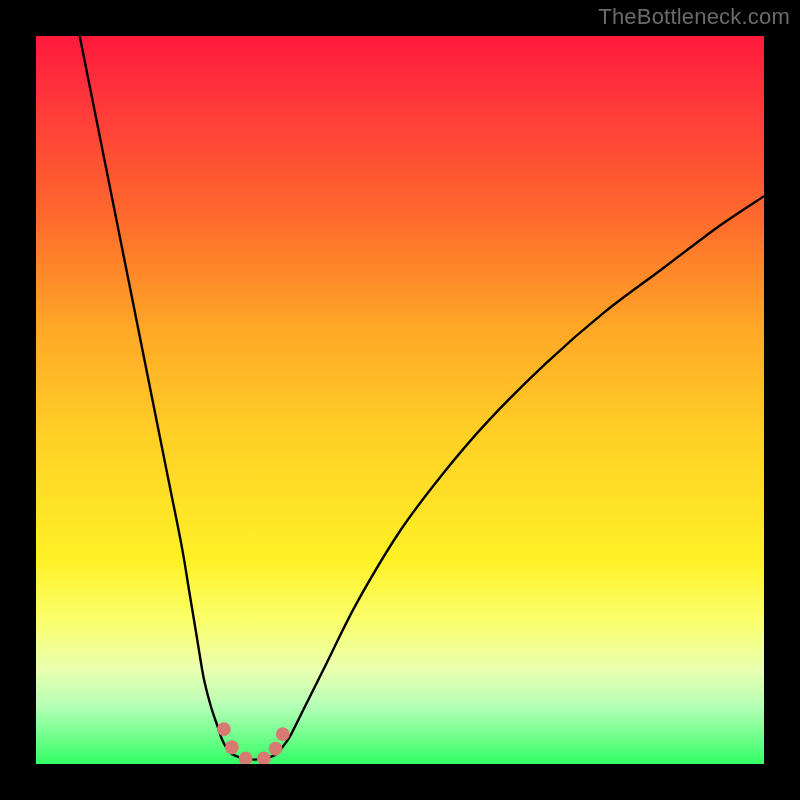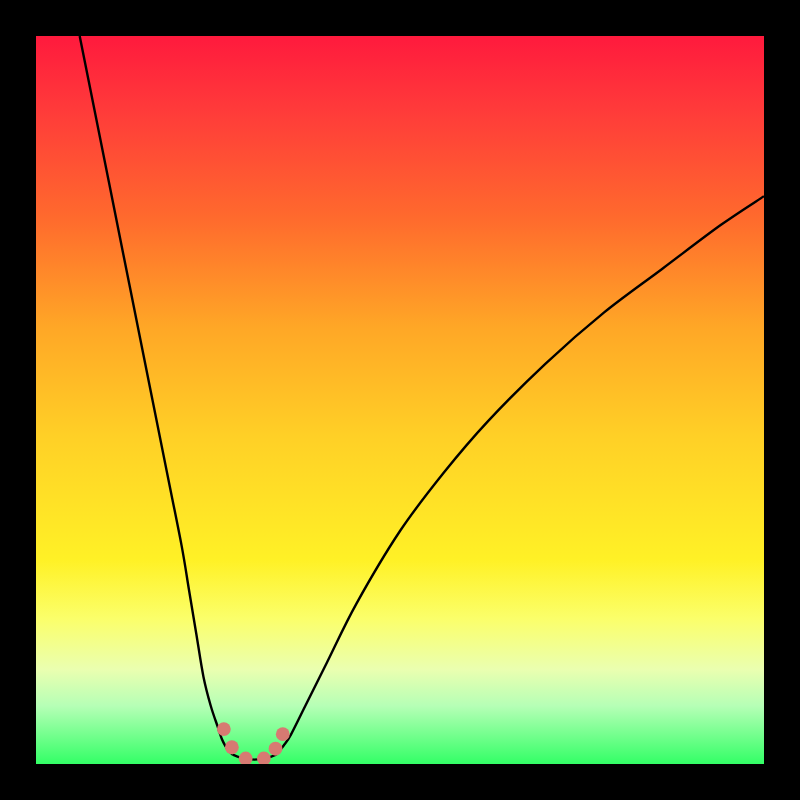--- a/index.html
+++ b/index.html
@@ -69,13 +69,14 @@
     <g>
         <circle cx="187.824" cy="693.056" r="6.9159999999999995" fill="#d77a72"></circle>
         <circle cx="195.83199999999997" cy="711.256" r="6.9159999999999995" fill="#d77a72"></circle>
         <circle cx="209.66400000000002" cy="722.54" r="6.9159999999999995" fill="#d77a72"></circle>
         <circle cx="227.864" cy="722.54" r="6.9159999999999995" fill="#d77a72"></circle>
         <circle cx="239.51199999999997" cy="712.712" r="6.9159999999999995" fill="#d77a72"></circle>
         <circle cx="246.79199999999997" cy="698.152" r="6.9159999999999995" fill="#d77a72"></circle>
       </g>
   </svg>
 
+  <div class="watermark">TheBottleneck.com</div>
 </div>
 
 </body></html>

